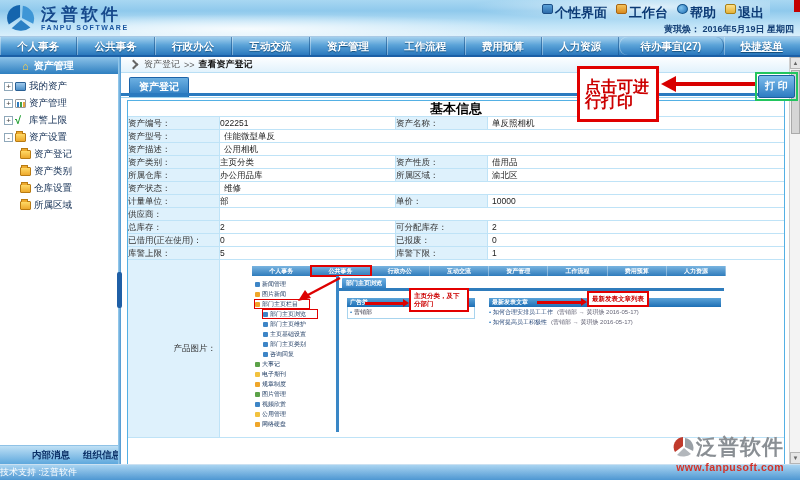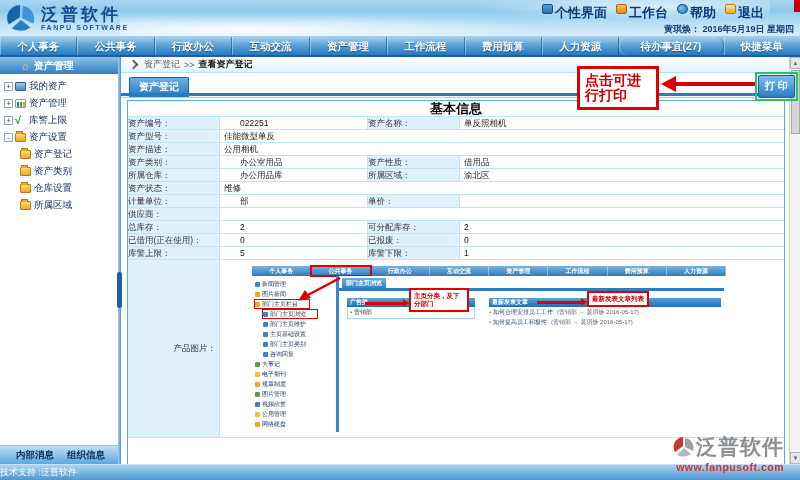--- a/index.html
+++ b/index.html
@@ -28,21 +28,21 @@
   .hdr-date { position:absolute; right:6px; top:23px; font-size:9px; font-weight:bold; color:#123e75; z-index:3; }
   .corner-red { position:absolute; right:0; top:0; width:6px; height:12px; background:#c40000; z-index:4; }
 
   
   .navbar { position:absolute; left:0; top:36px; width:800px; height:21px;
             background:linear-gradient(180deg,#a3d0ee 0%,#5ba3d8 45%,#2a78bd 100%);
             border-top:1px solid rgba(255,255,255,.6); border-bottom:2px solid #1b5fa6; display:flex; }
   .ntab { flex:1; text-align:center; color:#fff; font-size:10.5px; font-weight:bold; line-height:18px;
           text-shadow:0 1px 1px #14507f; cursor:pointer; border-right:1px solid rgba(18,76,134,.55);
           box-shadow:inset 1px 0 0 rgba(255,255,255,.35); white-space:nowrap; overflow:hidden; }
-  .ntab:last-child { border-right:none; }
+  .ntab:last-child { border-right:none;text-decoration:underline; }
   .ntab-wide { flex:1.35;border-radius:8px; }
 
   
   .sidebar { position:absolute; left:0; top:57px; width:121px; height:407px; background:#fff; }
   .sidebar::after { content:""; position:absolute; right:0; top:0; bottom:0; width:3px;
             background:linear-gradient(90deg,#9fd0ef,#4a94cf); }
   .sb-head { height:17px; background:linear-gradient(180deg,#8cc2e8,#2e7fc0); display:flex; align-items:center;
             color:#fff; font-size:10px; font-weight:bold; padding-left:22px; }
   .sb-head .house { color:#ffd24a; font-size:11px; margin-right:5px; line-height:10px; }
   .sb-body { position:absolute; top:17px; bottom:19px; left:0; right:3px; background:#fff; overflow:hidden; padding-top:4px; }
@@ -53,21 +53,21 @@
   .ico { width:11px; height:9px; position:relative; display:inline-block; margin-right:3px; flex:none; border-radius:1px; }
   .ico-folder { background:linear-gradient(#ffd966,#eda92c); border:1px solid #b97b12; }
   .ico-folder::before { content:""; position:absolute; top:-3px; left:0; width:5px; height:2px;
         background:#eda92c; border:1px solid #b97b12; border-bottom:none; }
   .ico-blue { background:linear-gradient(#9ec9ec,#4c8fc8); border:1px solid #2a6094; }
   .ico-blue::before { border-color:#2a6094; background:#4c8fc8; }
   .ico-chart { background:#fff; border:1px solid #999;
         background-image:linear-gradient(90deg,#2d7cc0 0 2px,transparent 2px 3px,#43a047 3px 5px,transparent 5px 6px,#e8a23c 6px 8px,transparent 8px); background-position:1px 2px; background-repeat:no-repeat; background-size:8px 6px; }
   .ico-check { background:none; border:none; color:#1f9d2f; font-size:11px; font-weight:bold; line-height:9px; width:11px; }
   .sb-links { position:absolute; left:0; bottom:0; width:121px; height:19px;
-        background:linear-gradient(180deg,#bfe0f5,#5ea8dd); display:flex; align-items:center; justify-content:center; gap:13px;
+        background:linear-gradient(180deg,#bfe0f5,#5ea8dd); display:flex; align-items:center; justify-content:flex-end; gap:13px;
         font-size:9.5px; font-weight:bold; color:#0a2f66; border-top:1px solid #8fc2e6; }
   .sb-links span { cursor:pointer; }
   .sb-handle { position:absolute; right:-1px; top:215px; width:5px; height:36px; background:#1f5fa6; border-radius:2px; z-index:2; }
 
   
   .main { position:absolute; left:121px; top:57px; width:679px; height:407px; background:#fff; }
   .crumb { position:absolute; left:0; top:0; width:668px; height:16px;
         background:linear-gradient(#fdfeff,#e2f2fc); border-bottom:1px solid #b9dff5;
         display:flex; align-items:center; padding-left:9px; font-size:9px; color:#555; }
   .crumb-icon { width:7px; height:7px; border-left:2px solid #666; border-bottom:2px solid #666;
@@ -79,36 +79,36 @@
         background:linear-gradient(#6cb0e2,#2a7abf); border:1px solid #1c63a8; border-bottom:none;
         border-radius:2px 2px 0 0; cursor:pointer; }
   .tabline  { position:absolute; left:0; top:20px; width:668px; height:3px; background:#2a7abf; }
   .tabline2 { position:absolute; left:0; top:24px; width:668px; height:1px; background:#9fd4f0; }
 
   .panel { position:absolute; left:6px; top:43px; width:658px; background:#fff; border:1px solid #54b0e4; }
   .ptitle { height:16px; line-height:16px; text-align:center; font-weight:bold; font-size:13px; color:#000;
         border-bottom:1px solid #bfe3f7; }
   .frow { display:flex; height:13px; border-bottom:1px solid #bfe3f7; font-size:8.5px; line-height:12px; color:#222; }
   .lc, .l2 { width:92px; background:#def1fc; text-align:left; padding-right:3px; border-right:1px solid #bfe3f7; color:#333; }
-  .v1 { width:148px; padding-left:20px; border-right:1px solid #bfe3f7; }
+  .v1 { width:176px; padding-left:0; border-right:1px solid #bfe3f7; }
   .v2 { flex:1; padding-left:4px; }
   .vfull { flex:1; padding-left:4px; }
   .prow { display:flex; height:178px; border-bottom:1px solid #bfe3f7; font-size:8.5px; }
   .prow .lc { display:flex; align-items:center; justify-content:flex-end; height:100%; }
   .prow .pval { flex:1; position:relative; background:#fff; }
   .brow { height:21px; display:flex; align-items:center; justify-content:center;margin-top:46px; }
   .btn-back { background:linear-gradient(#6fb3e6,#2d7cc2); color:#fff; font-size:9px; font-weight:bold;
         padding:2px 9px 3px; border:1px solid #1a5fa0; border-radius:2px; cursor:pointer; }
 
   
   .print-wrap { position:absolute; left:634px; top:15px; border:2px solid #22c55e; padding:1px; z-index:6; }
   .btn-print { background:linear-gradient(#7cbcec,#2d7cc2); color:#fff; font-size:10px; font-weight:bold;
         padding:3px 6px 4px; border:1px solid #1a5fa0; border-radius:2px; cursor:pointer; white-space:nowrap; }
   .ann-print { position:absolute; left:456px; top:9px; width:82px; border:3px solid #e00000; background:#fff;
-        color:#cc0000; font-size:14px; font-weight:bold; line-height:15px; padding:4px 5px; z-index:6; }
+        color:#cc0000; font-size:16px; font-weight:bold; line-height:15px; padding:10px 5px; z-index:6; }
   .arr-head { position:absolute; left:540px; top:19px; width:0; height:0; border-top:8px solid transparent;
         border-bottom:8px solid transparent; border-right:15px solid #d80000; z-index:5; }
   .arr-shaft { position:absolute; left:554px; top:25px; width:82px; height:4px; background:#d80000; z-index:5; }
 
   
   .watermark { position:absolute; right:16px; top:376px; text-align:right; z-index:7; }
   .wm-row { display:flex; align-items:center; justify-content:flex-end; }
   .wm-brand { font-size:21px; font-weight:bold; color:#8a8f94; letter-spacing:1px; }
   .wm-url { font-size:10.5px; font-weight:bold; color:#d2342a; letter-spacing:.5px; }
 
@@ -296,38 +296,39 @@
       <div class="frow">
         <div class="lc">资产型号：</div>
         <div class="vfull">佳能微型单反</div>
       </div>
       <div class="frow">
         <div class="lc">资产描述：</div>
         <div class="vfull">公用相机</div>
       </div>
       <div class="frow">
         <div class="lc">资产类别：</div>
-        <div class="v1">办公室用品</div>
+        <div class="v1">主页分类</div>
         <div class="l2">资产性质：</div>
         <div class="v2">借用品</div>
       </div>
       <div class="frow">
         <div class="lc">所属仓库：</div>
         <div class="v1">办公用品库</div>
         <div class="l2">所属区域：</div>
         <div class="v2">渝北区</div>
       </div>
       <div class="frow">
         <div class="lc">资产状态：</div>
         <div class="vfull">维修</div>
       </div>
       <div class="frow">
         <div class="lc">计量单位：</div>
         <div class="v1">部</div>
         <div class="l2">单价：</div>
+        <div class="v2">10000</div>
       </div>
       <div class="frow">
         <div class="lc">供应商：</div>
         <div class="vfull"></div>
       </div>
       <div class="frow">
         <div class="lc">总库存：</div>
         <div class="v1">2</div>
         <div class="l2">可分配库存：</div>
         <div class="v2">2</div>

